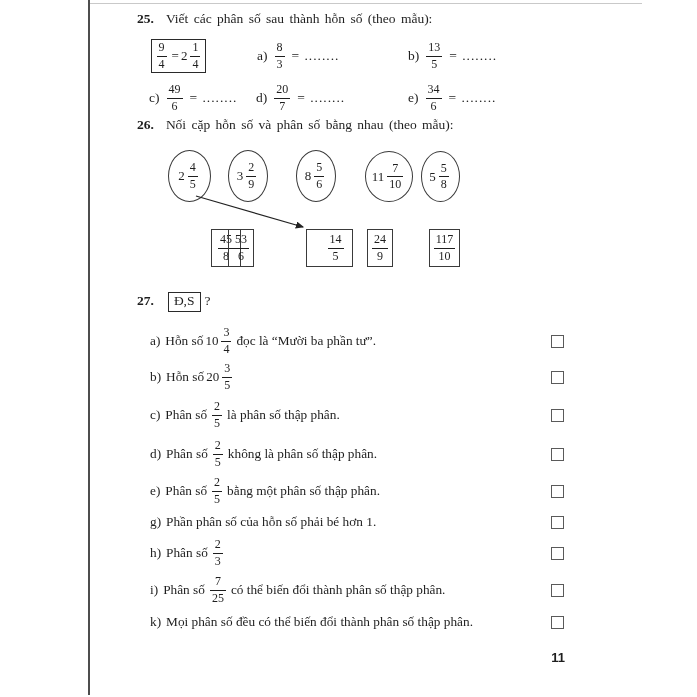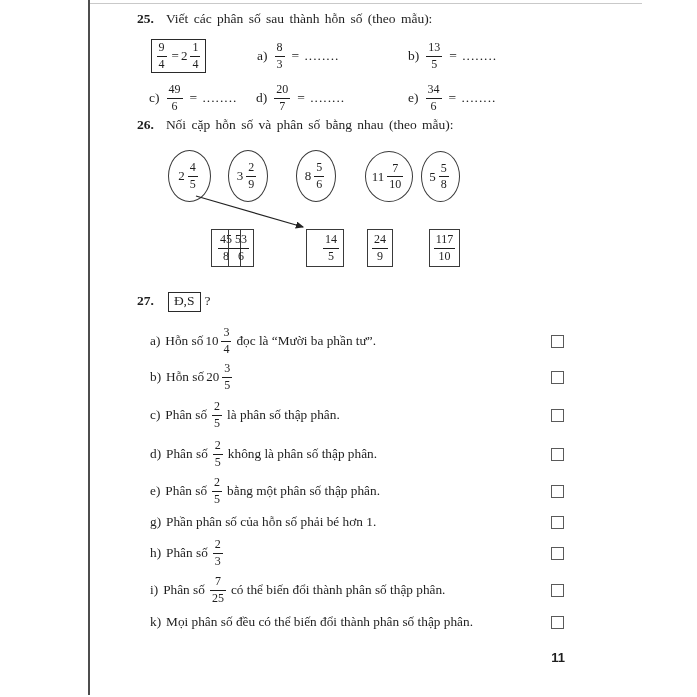--- a/index.html
+++ b/index.html
@@ -159,21 +159,21 @@
         <span class="fnum">45</span>
         <span class="fden">8</span>
       </span>
   </div>
   <div class="fr-box" style="left:228px; top:229px; width:26px; height:38px;">
     <span class="frac">
         <span class="fnum">53</span>
         <span class="fden">6</span>
       </span>
   </div>
-  <div class="fr-box" style="left:306px; top:229px; width:38px; height:38px;padding-left:12px;">
+  <div class="fr-box" style="left:306px; top:229px; width:47px; height:38px;padding-left:12px;">
     <span class="frac">
         <span class="fnum">14</span>
         <span class="fden">5</span>
       </span>
   </div>
   <div class="fr-box" style="left:367px; top:229px; width:26px; height:38px;">
     <span class="frac">
         <span class="fnum">24</span>
         <span class="fden">9</span>
       </span>

